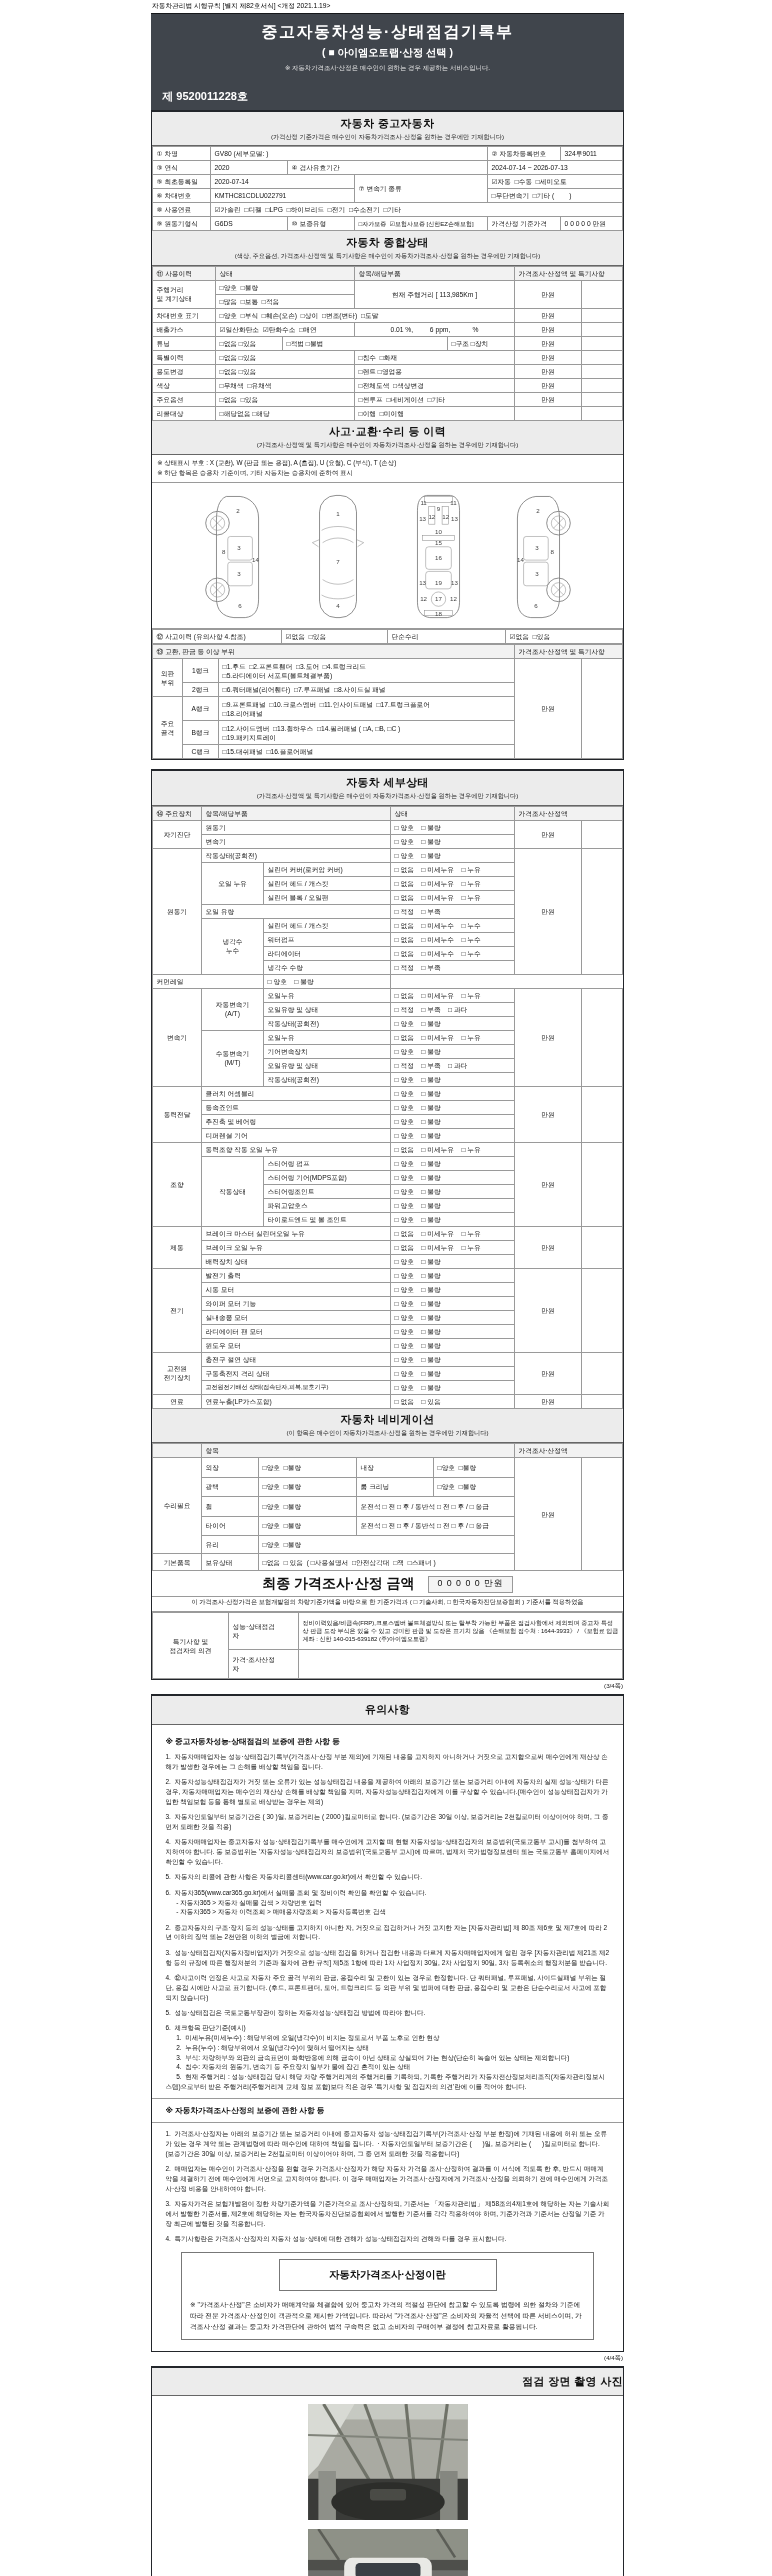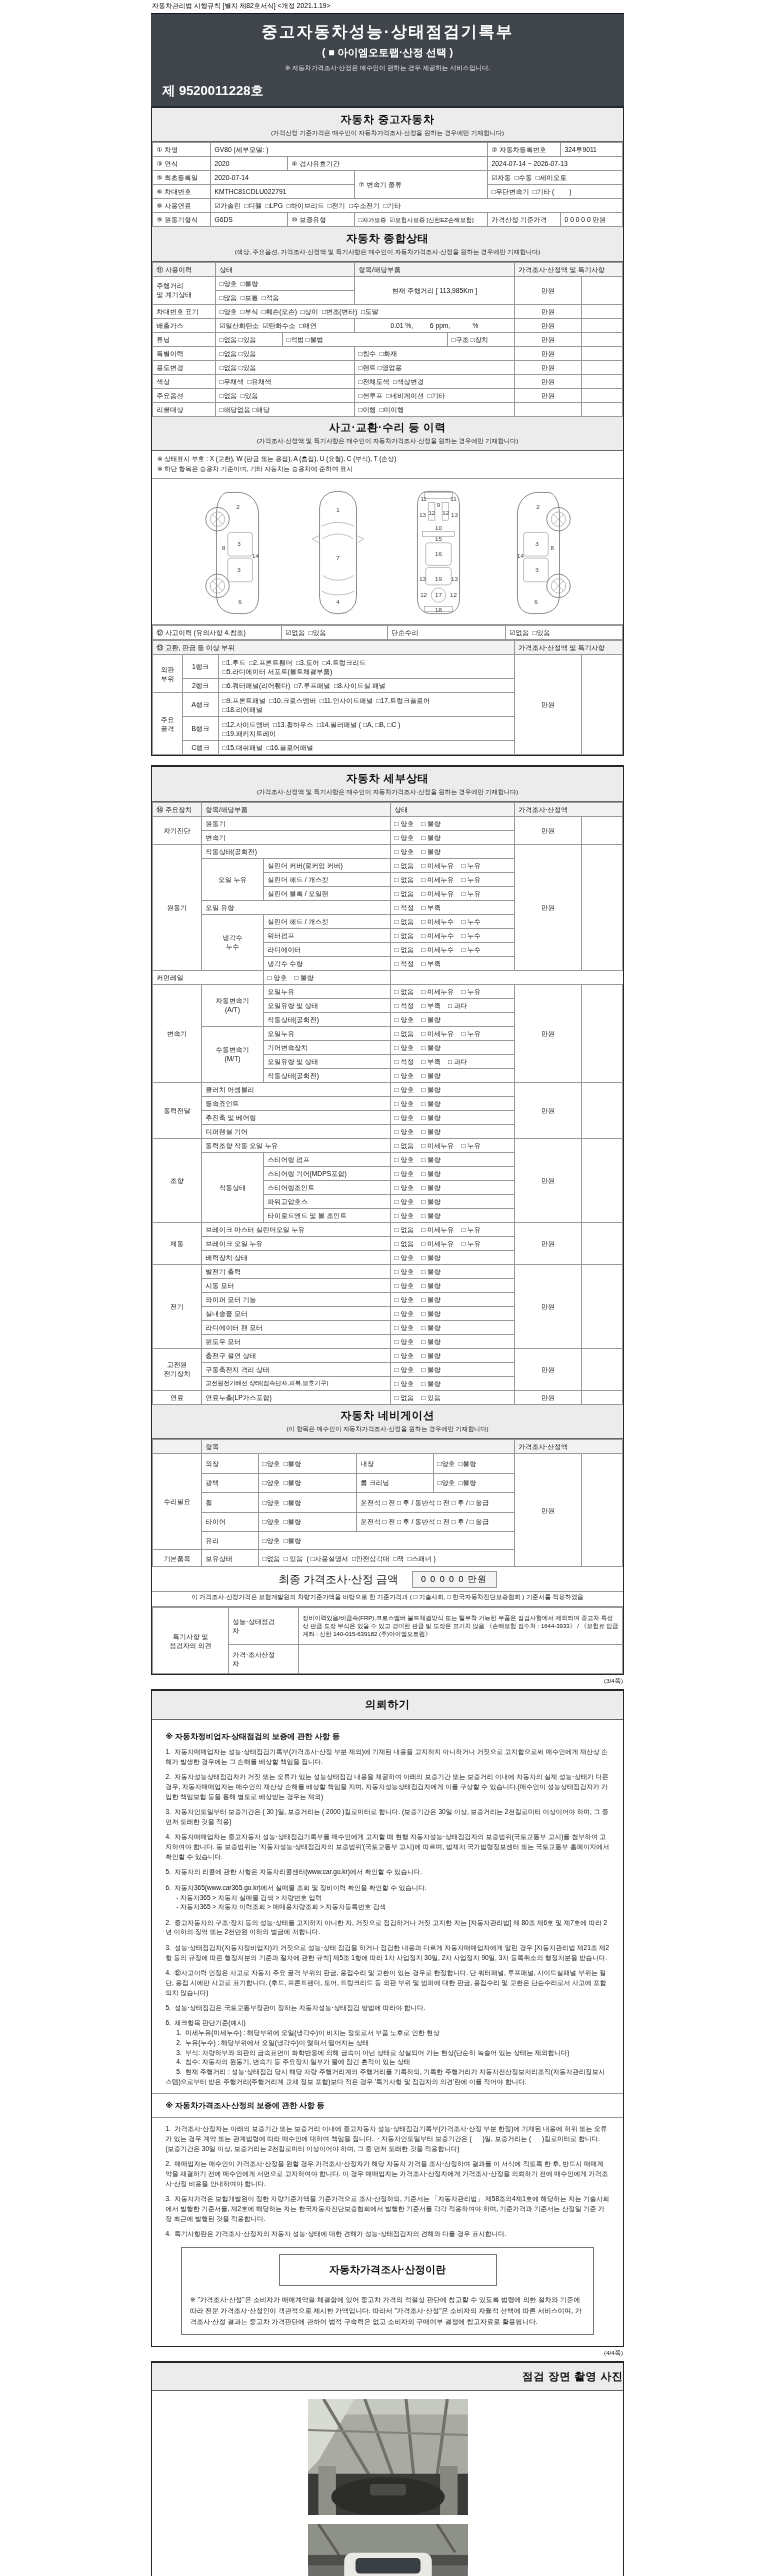--- a/index.html
+++ b/index.html
@@ -5,21 +5,21 @@
   html,body{margin:0;padding:0;background:#fff;}
   body{font-family:"Liberation Sans","DejaVu Sans",sans-serif;color:#111;}
   .page{width:666px;height:2576px;background:#fff;overflow:hidden;position:relative;}
   .col{width:473px;margin-left:151px;}
   .topnote{font-size:6.7px;padding:2.1px 0 1.5px 1px;color:#000;}
   
   .hdr{background:#40454c;color:#fff;border-top:1.5px solid #15171a;padding:8.2px 11.3px 4.1px 11.3px;}
   .hdr .t1{text-align:center;font-size:16px;font-weight:bold;letter-spacing:1.5px;}
   .hdr .t2{text-align:center;font-size:10.3px;font-weight:bold;margin-top:3.6px;}
   .hdr .t3{text-align:center;font-size:6.4px;margin-top:3.6px;color:#e9e9e9;}
-  .hdr .docno{font-size:13px;font-weight:bold;margin-top:9px;padding-bottom:2.1px;}
+  .hdr .docno{font-size:11px;font-weight:bold;margin-top:16px;padding-bottom:2.1px;}
   .box{border:1.5px solid #23262b;border-top-width:2.1px;background:#fff;}
   .box + .box{margin-top:9.3px;}
   .sechead{background:#ececec;border-bottom:0.5px solid #666;text-align:center;padding:4.6px 0 3.6px 0;}
   .sechead .st1{font-size:10.8px;font-weight:bold;letter-spacing:0.5px;}
   .sechead .st2{font-size:6.2px;margin-top:2.1px;color:#222;}
   table{border-collapse:collapse;width:100%;table-layout:fixed;}
   td{border:0.5px solid #9a9a9a;font-size:6.7px;padding:1.5px 3.6px;vertical-align:middle;white-space:pre-wrap;overflow:hidden;line-height:1.35;}
   tr{height:14px;}
   .hrow td{background:#f2f2f2;}
   .ct{text-align:center;}
@@ -27,21 +27,21 @@
   .small{font-size:6px;}
   .notesblk{border-bottom:0.5px solid #9a9a9a;padding:3.1px 5.2px;font-size:6.4px;line-height:1.6;}
   .diagrams{display:flex;justify-content:center;gap:24px;padding:6.2px 0 5.2px 0;border-bottom:0.5px solid #9a9a9a;}
   .diagrams svg{display:block;}
   .dg-line{fill:none;stroke:#777;stroke-width:1.6;}
   .dg-thin{fill:none;stroke:#888;stroke-width:1;}
   .dg-num{font-size:12px;fill:#444;text-anchor:middle;font-family:"Liberation Sans",sans-serif;}
   .marker{font-size:6.2px;text-align:right;padding:1.5px 1px;color:#222;}
   
   .finalrow{border-bottom:0.5px solid #9a9a9a;padding:4.1px 0 3.1px 0;text-align:center;}
-  .finalrow .fl{font-size:11px;font-weight:normal;display:inline-block;margin-right:11.3px;vertical-align:middle;}
+  .finalrow .fl{font-size:14px;font-weight:bold;display:inline-block;margin-right:11.3px;vertical-align:middle;}
   .finalrow .fv{font-size:8.8px;display:inline-block;border:0.5px solid #999;background:#f4f4f4;padding:1.5px 8.2px;vertical-align:middle;letter-spacing:1px;}
   .finalnote{font-size:6.2px;text-align:center;padding:1px 0 3.6px 0;border-bottom:0.5px solid #9a9a9a;}
   
   .noticebody{padding:5.2px 13.4px 7.2px 13.4px;}
   .ntitle{font-size:7.7px;font-weight:bold;margin:7.2px 0 5.2px 0;}
   .np{font-size:6.5px;line-height:1.5;margin:0 0 5.7px 0;white-space:pre-wrap;}
   .nsep{border-top:0.5px solid #9a9a9a;margin:6.2px -13.4px 6.2px -13.4px;}
   .defbox{border:0.8px solid #777;margin:8.2px 15.5px 4.1px 15.5px;padding:6.2px 8.2px 7.2px 8.2px;}
   .defbox .dbt{border:0.8px solid #777;width:216px;margin:0 auto 7.2px auto;text-align:center;font-size:10.3px;font-weight:bold;padding:8px 0;}
   .defbox .dbp{font-size:6.7px;line-height:1.65;white-space:pre-wrap;}
@@ -668,24 +668,24 @@
 자</td>
           <td></td>
         </tr>
       </tbody>
         </table>
     </div>
     <div class="marker">(3/4쪽)</div>
 
     <div class="box" style="margin-top:2.1px;">
       <div class="sechead" style="padding:7.2px 0 6.2px 0;">
-        <div class="st1">의뢰하기</div>
+        <div class="st1">유의사항</div>
       </div>
       <div class="noticebody">
-        <div class="ntitle">※ 자동차정비업자·상태점검의 보증에 관한 사항 등</div>
+        <div class="ntitle">※ 중고자동차성능·상태점검의 보증에 관한 사항 등</div>
         <p class="np">1.  자동차매매업자는 성능·상태점검기록부(가격조사·산정 부분 제외)에 기재된 내용을 고지하지 아니하거나 거짓으로 고지함으로써 매수인에게 재산상 손해가 발생한 경우에는 그 손해를 배상할 책임을 집니다.</p>
         <p class="np">2.  자동차성능상태점검자가 거짓 또는 오류가 있는 성능상태점검 내용을 제공하여 아래의 보증기간 또는 보증거리 이내에 자동차의 실제 성능·상태가 다른 경우, 자동차매매업자는 매수인의 재산상 손해를 배상할 책임을 지며, 자동차성능상태점검자에게 이를 구상할 수 있습니다.(매수인이 성능상태점검자가 가입한 책임보험 등을 통해 별도로 배상받는 경우는 제외)</p>
         <p class="np">3.  자동차인도일부터 보증기간은 ( 30 )일, 보증거리는 ( 2000 )킬로미터로 합니다. (보증기간은 30일 이상, 보증거리는 2천킬로미터 이상이어야 하며, 그 중 먼저 도래한 것을 적용)</p>
         <p class="np">4.  자동차매매업자는 중고자동차 성능·상태점검기록부를 매수인에게 고지할 때 현행 자동차성능·상태점검자의 보증범위(국토교통부 고시)를 첨부하여 고지하여야 합니다. 동 보증범위는 '자동차성능·상태점검자의 보증범위'(국토교통부 고시)에 따르며, 법제처 국가법령정보센터 또는 국토교통부 홈페이지에서 확인할 수 있습니다.</p>
         <p class="np">5.  자동차의 리콜에 관한 사항은 자동차리콜센터(www.car.go.kr)에서 확인할 수 있습니다.</p>
         <p class="np">6.  자동차365(www.car365.go.kr)에서 실매물 조회 및 정비이력 확인을 확인할 수 있습니다.
       - 자동차365 &gt; 자동차 실매물 검색 &gt; 차량번호 입력
       - 자동차365 &gt; 자동차 이력조회 &gt; 매매용차량조회 &gt; 자동차등록번호 검색</p>
         <p class="np">2.  중고자동차의 구조·장치 등의 성능·상태를 고지하지 아니한 자, 거짓으로 점검하거나 거짓 고지한 자는 [자동차관리법] 제 80조 제6호 및 제7호에 따라 2년 이하의 징역 또는 2천만원 이하의 벌금에 처합니다.</p>
         <p class="np">3.  성능·상태점검자(자동차정비업자)가 거짓으로 성능·상태 점검을 하거나 점검한 내용과 다르게 자동차매매업자에게 알린 경우 [자동차관리법 제21조 제2항 등의 규정에 따른 행정처분의 기준과 절차에 관한 규칙] 제5조 1항에 따라 1차 사업정지 30일, 2차 사업정지 90일, 3차 등록취소의 행정처분을 받습니다.</p>

